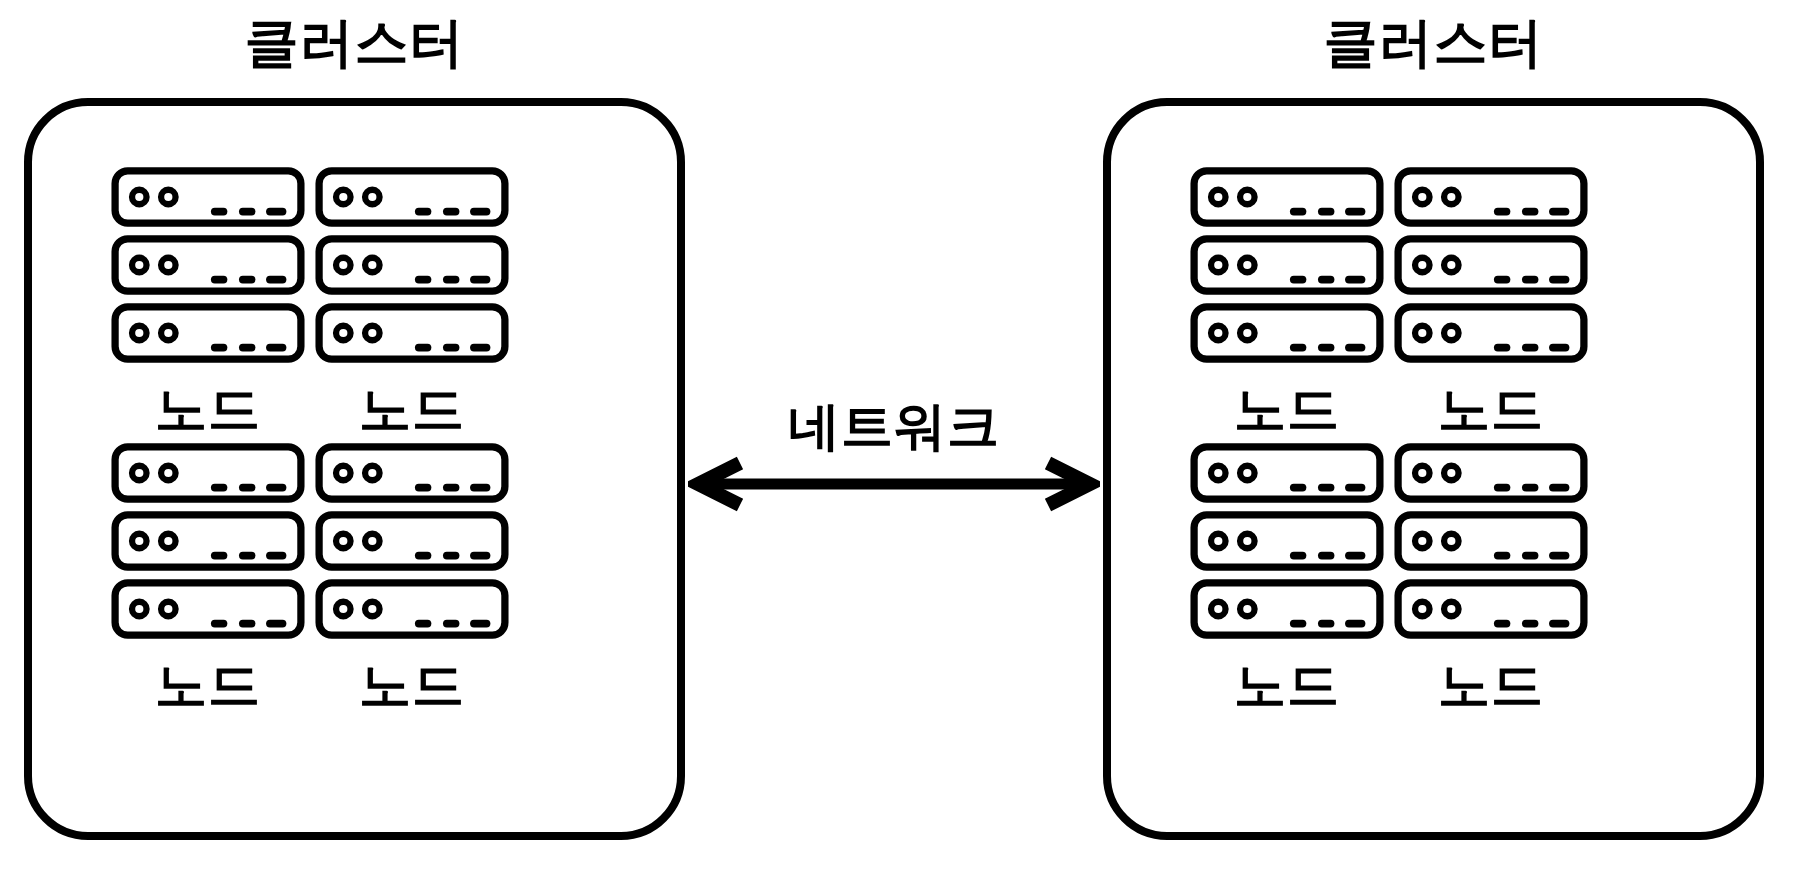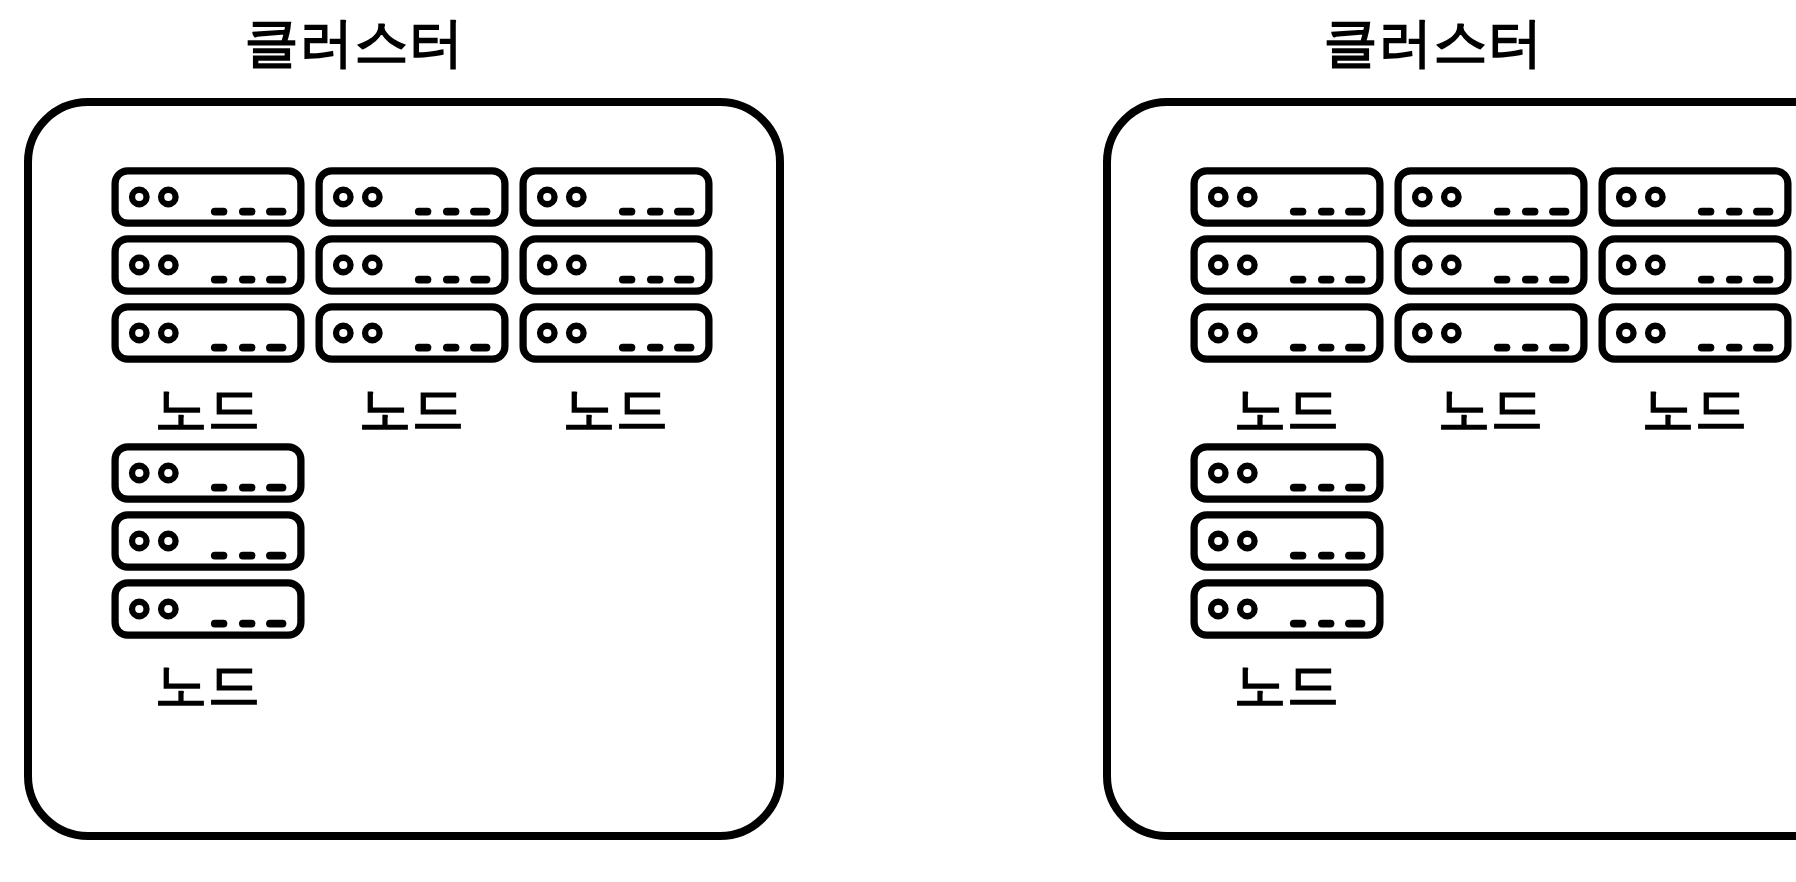--- a/index.html
+++ b/index.html
@@ -29,21 +29,21 @@
     line-height: 1;
     letter-spacing: 1px;
     color: #000000;
     white-space: nowrap;
   }
   .cluster-title.left  { left: 24px; }
   .cluster-title.right { left: 1103px; }
   .cluster-box {
     position: absolute;
     top: 98px;
-    width: 760px;
+    width: 661px;
     height: 742px;
     box-sizing: border-box;
     border: 8px solid #000000;
     border-radius: 64px;
     background: #ffffff;
     padding: 61px 0 0 78px;
     display: flex;
     flex-wrap: wrap;
     align-content: flex-start;
     column-gap: 100px;
@@ -234,14 +234,22 @@
           <use href="#server-glyph" xlink:href="#server-glyph"></use>
         </svg>
       <svg class="server" viewBox="0 0 200 62">
           <use href="#server-glyph" xlink:href="#server-glyph"></use>
         </svg>
       <div class="node-label">노드</div>
     </div>
 
   </div>
 
+  <div class="connector">
+    <div class="connector-label">네트워크</div>
+    <svg class="arrow" viewBox="0 0 412 56">
+      <line x1="16" y1="28" x2="396" y2="28" stroke="#000000" stroke-width="11"></line>
+      <polyline points="52,7 10,28 52,49" fill="none" stroke="#000000" stroke-width="14" stroke-linejoin="miter"></polyline>
+      <polyline points="360,7 402,28 360,49" fill="none" stroke="#000000" stroke-width="14" stroke-linejoin="miter"></polyline>
+    </svg>
+  </div>
 
 </div>
 
 </body></html>

